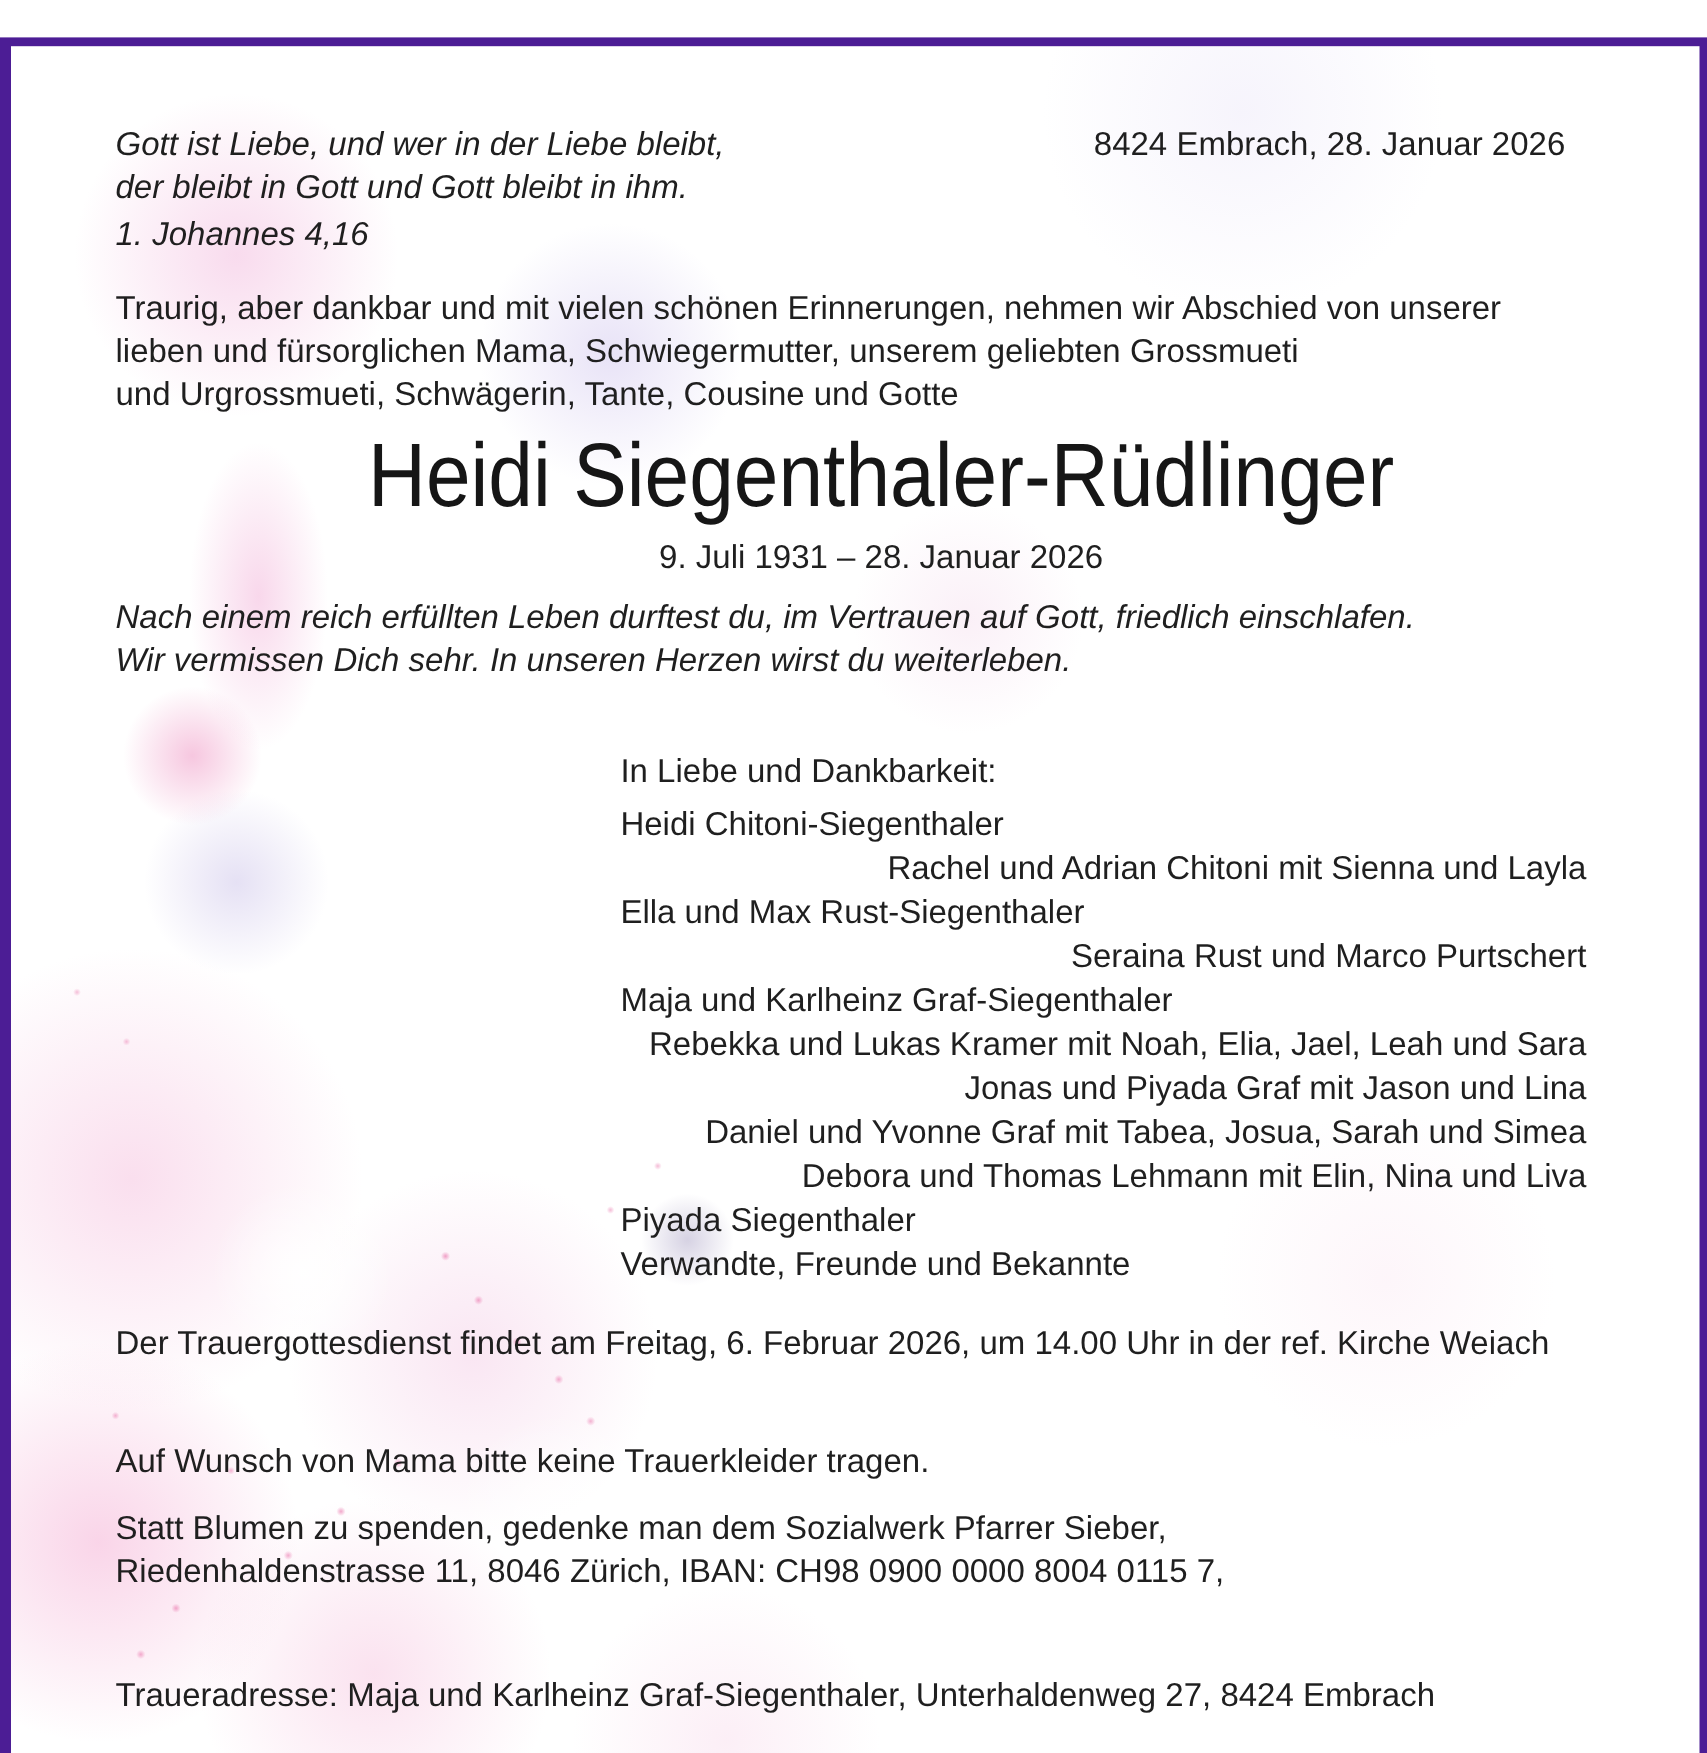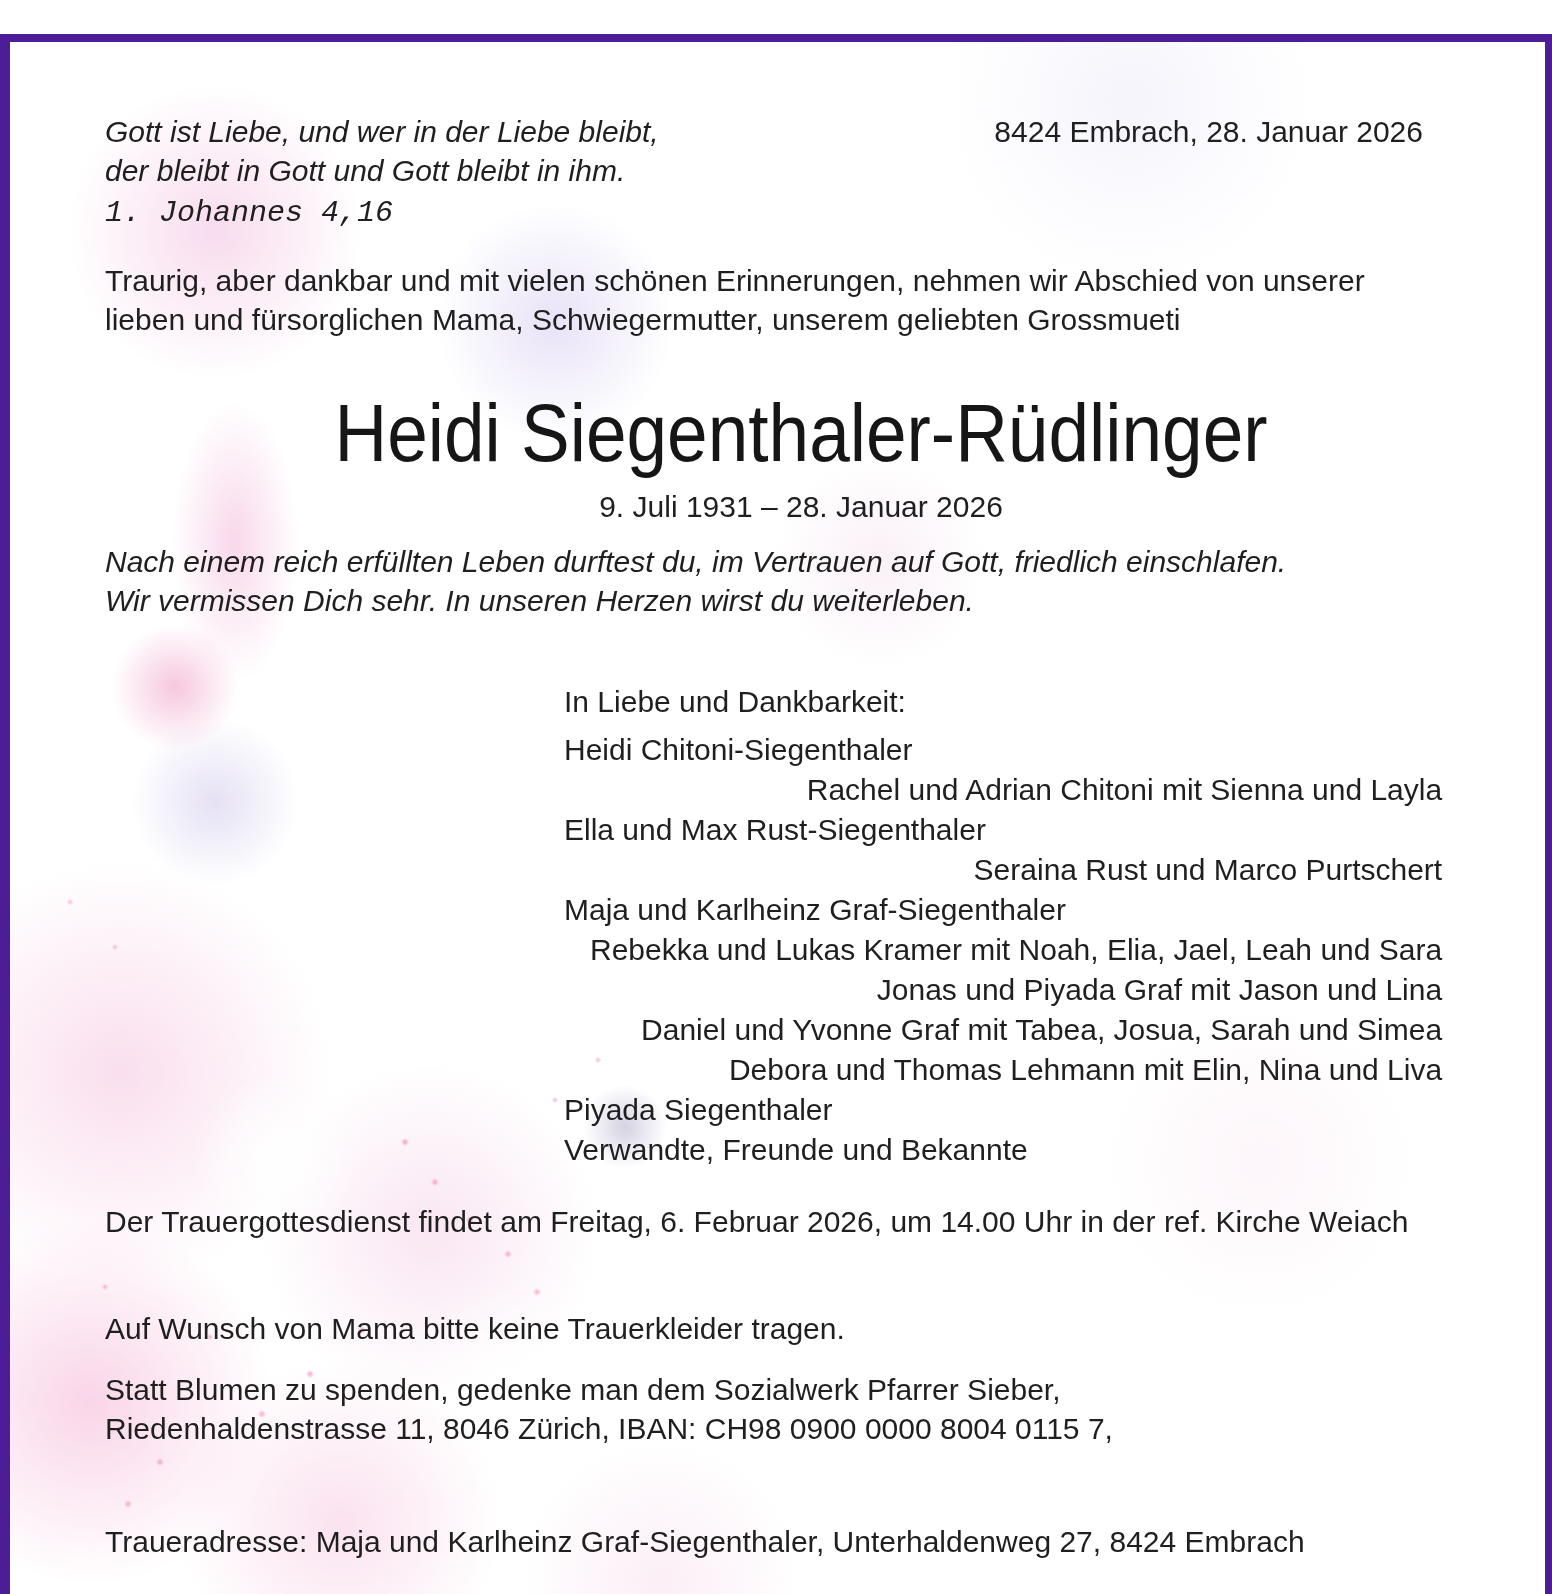--- a/index.html
+++ b/index.html
@@ -83,21 +83,21 @@
   .txt {
     position: absolute;
     color: #1f1f1f;
     font-size: 30px;
     line-height: 39px;
     white-space: nowrap;
     z-index: 2;
   }
 
   .quote       { top: 70px;  left: 95px; font-style: italic; }
-  .quote-src   { margin-top: 4px; font-family: Liberation Mono, monospace; }
+  .quote-src   { margin-top: 4px; }
   .dateline    { top: 70px;  right: 122px; text-align: center; }
   .intro       { top: 219px; left: 95px; }
 
   .center-col  { left: 95px; right: 48px; text-align: center; }
   .name        {
     top: 348px;
     font-size: 82px;
     line-height: 86px;
     transform: scaleX(0.89);
     transform-origin: 50% 50%;
@@ -129,20 +129,21 @@
       <div>Gott ist Liebe, und wer in der Liebe bleibt,</div>
       <div>der bleibt in Gott und Gott bleibt in ihm.</div>
       <div class="quote-src">1. Johannes 4,16</div>
     </div>
 
     <div class="txt dateline">8424 Embrach, 28. Januar 2026</div>
 
     <div class="txt intro">
       <div>Traurig, aber dankbar und mit vielen schönen Erinnerungen, nehmen wir Abschied von unserer</div>
       <div>lieben und fürsorglichen Mama, Schwiegermutter, unserem geliebten Grossmueti</div>
+      <div>und Urgrossmueti, Schwägerin, Tante, Cousine und Gotte</div>
     </div>
 
     <div class="txt center-col name">Heidi Siegenthaler-Rüdlinger</div>
 
     <div class="txt center-col life-dates">9. Juli 1931 – 28. Januar 2026</div>
 
     <div class="txt farewell">
       <div>Nach einem reich erfüllten Leben durftest du, im Vertrauen auf Gott, friedlich einschlafen.</div>
       <div>Wir vermissen Dich sehr. In unseren Herzen wirst du weiterleben.</div>
     </div>

